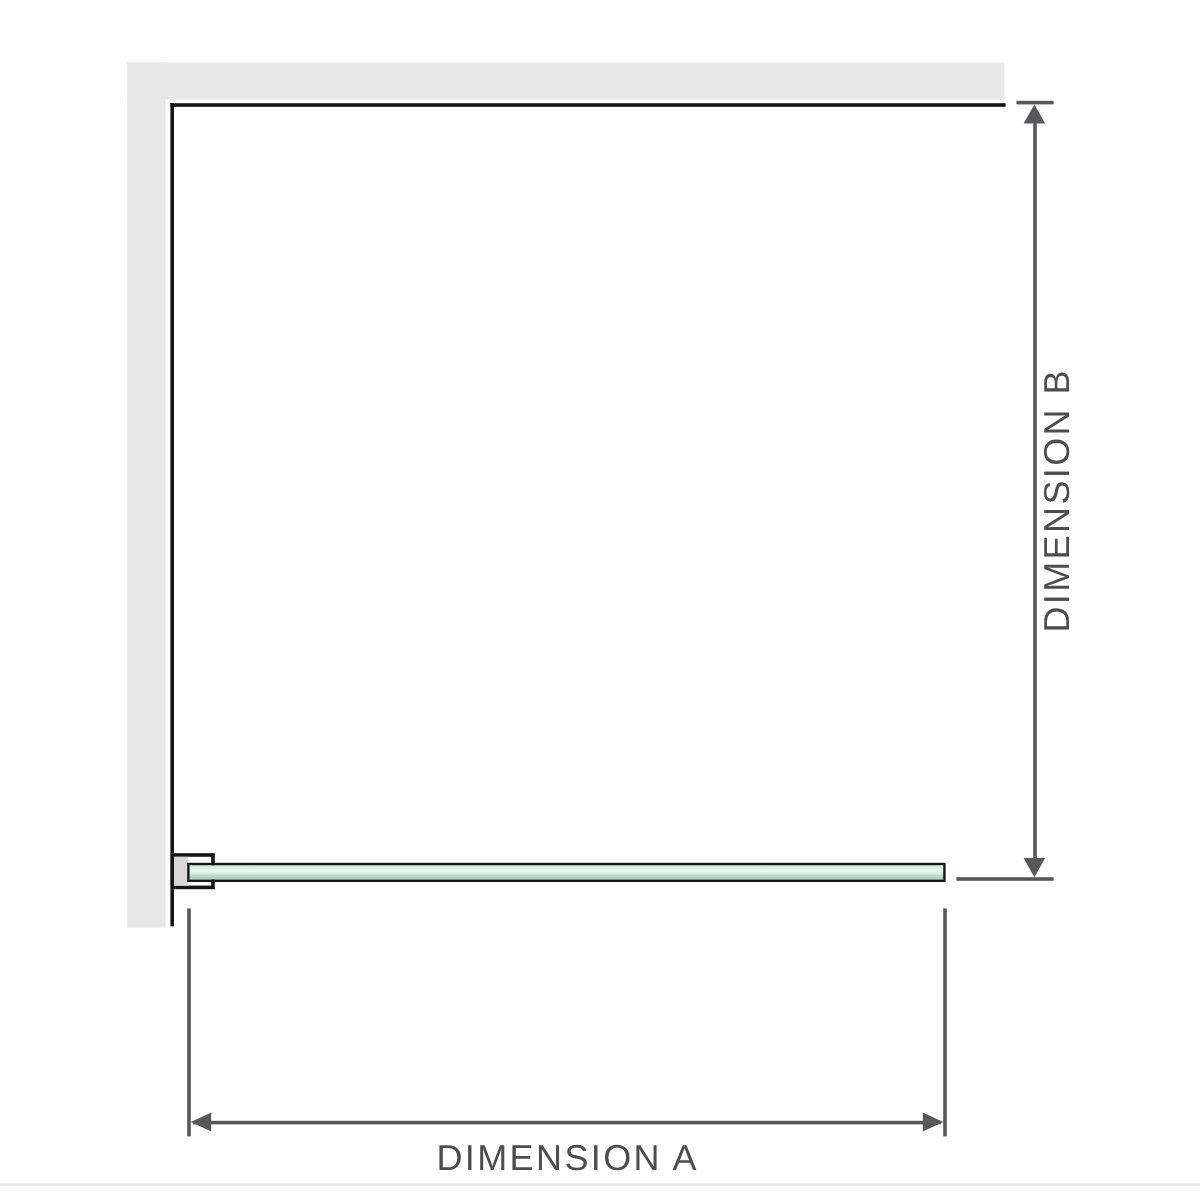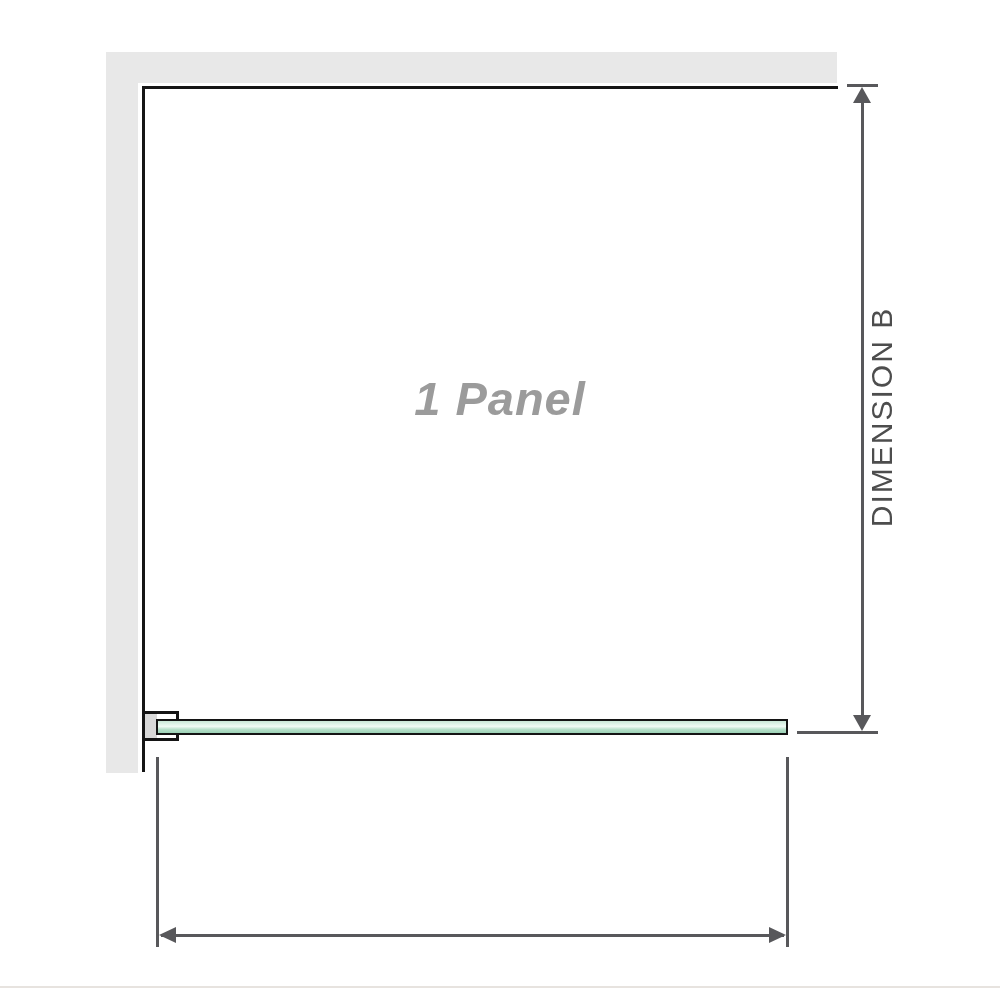--- a/index.html
+++ b/index.html
@@ -136,36 +136,36 @@
 <body>
 
 <div id="canvas">
 
   <div class="abs wall-h"></div>
   <div class="abs wall-v"></div>
 
   <div class="abs panel-border-top"></div>
   <div class="abs panel-border-left"></div>
 
-  <div class="abs watermark">1 Panel</div>
 
   <div class="abs bracket">
     <div class="bracket-insert"></div>
   </div>
 
   <div class="abs glass"></div>
 
   <div class="abs dim dimb-tick-top"></div>
   <div class="abs arrow arrow-up"></div>
   <div class="abs dim dimb-line"></div>
   <div class="abs arrow arrow-down"></div>
   <div class="abs dim dimb-tick-bot"></div>
   <div class="abs dim-label dim-label-b">DIMENSION B</div>
 
   <div class="abs dim dima-ext-left"></div>
   <div class="abs dim dima-ext-right"></div>
   <div class="abs dim dima-line"></div>
   <div class="abs arrow arrow-left"></div>
   <div class="abs arrow arrow-right"></div>
+  <div class="abs dim-label dim-label-a">DIMENSION A</div>
 
   <div class="abs page-edge"></div>
 
 </div>
 
 </body></html>

